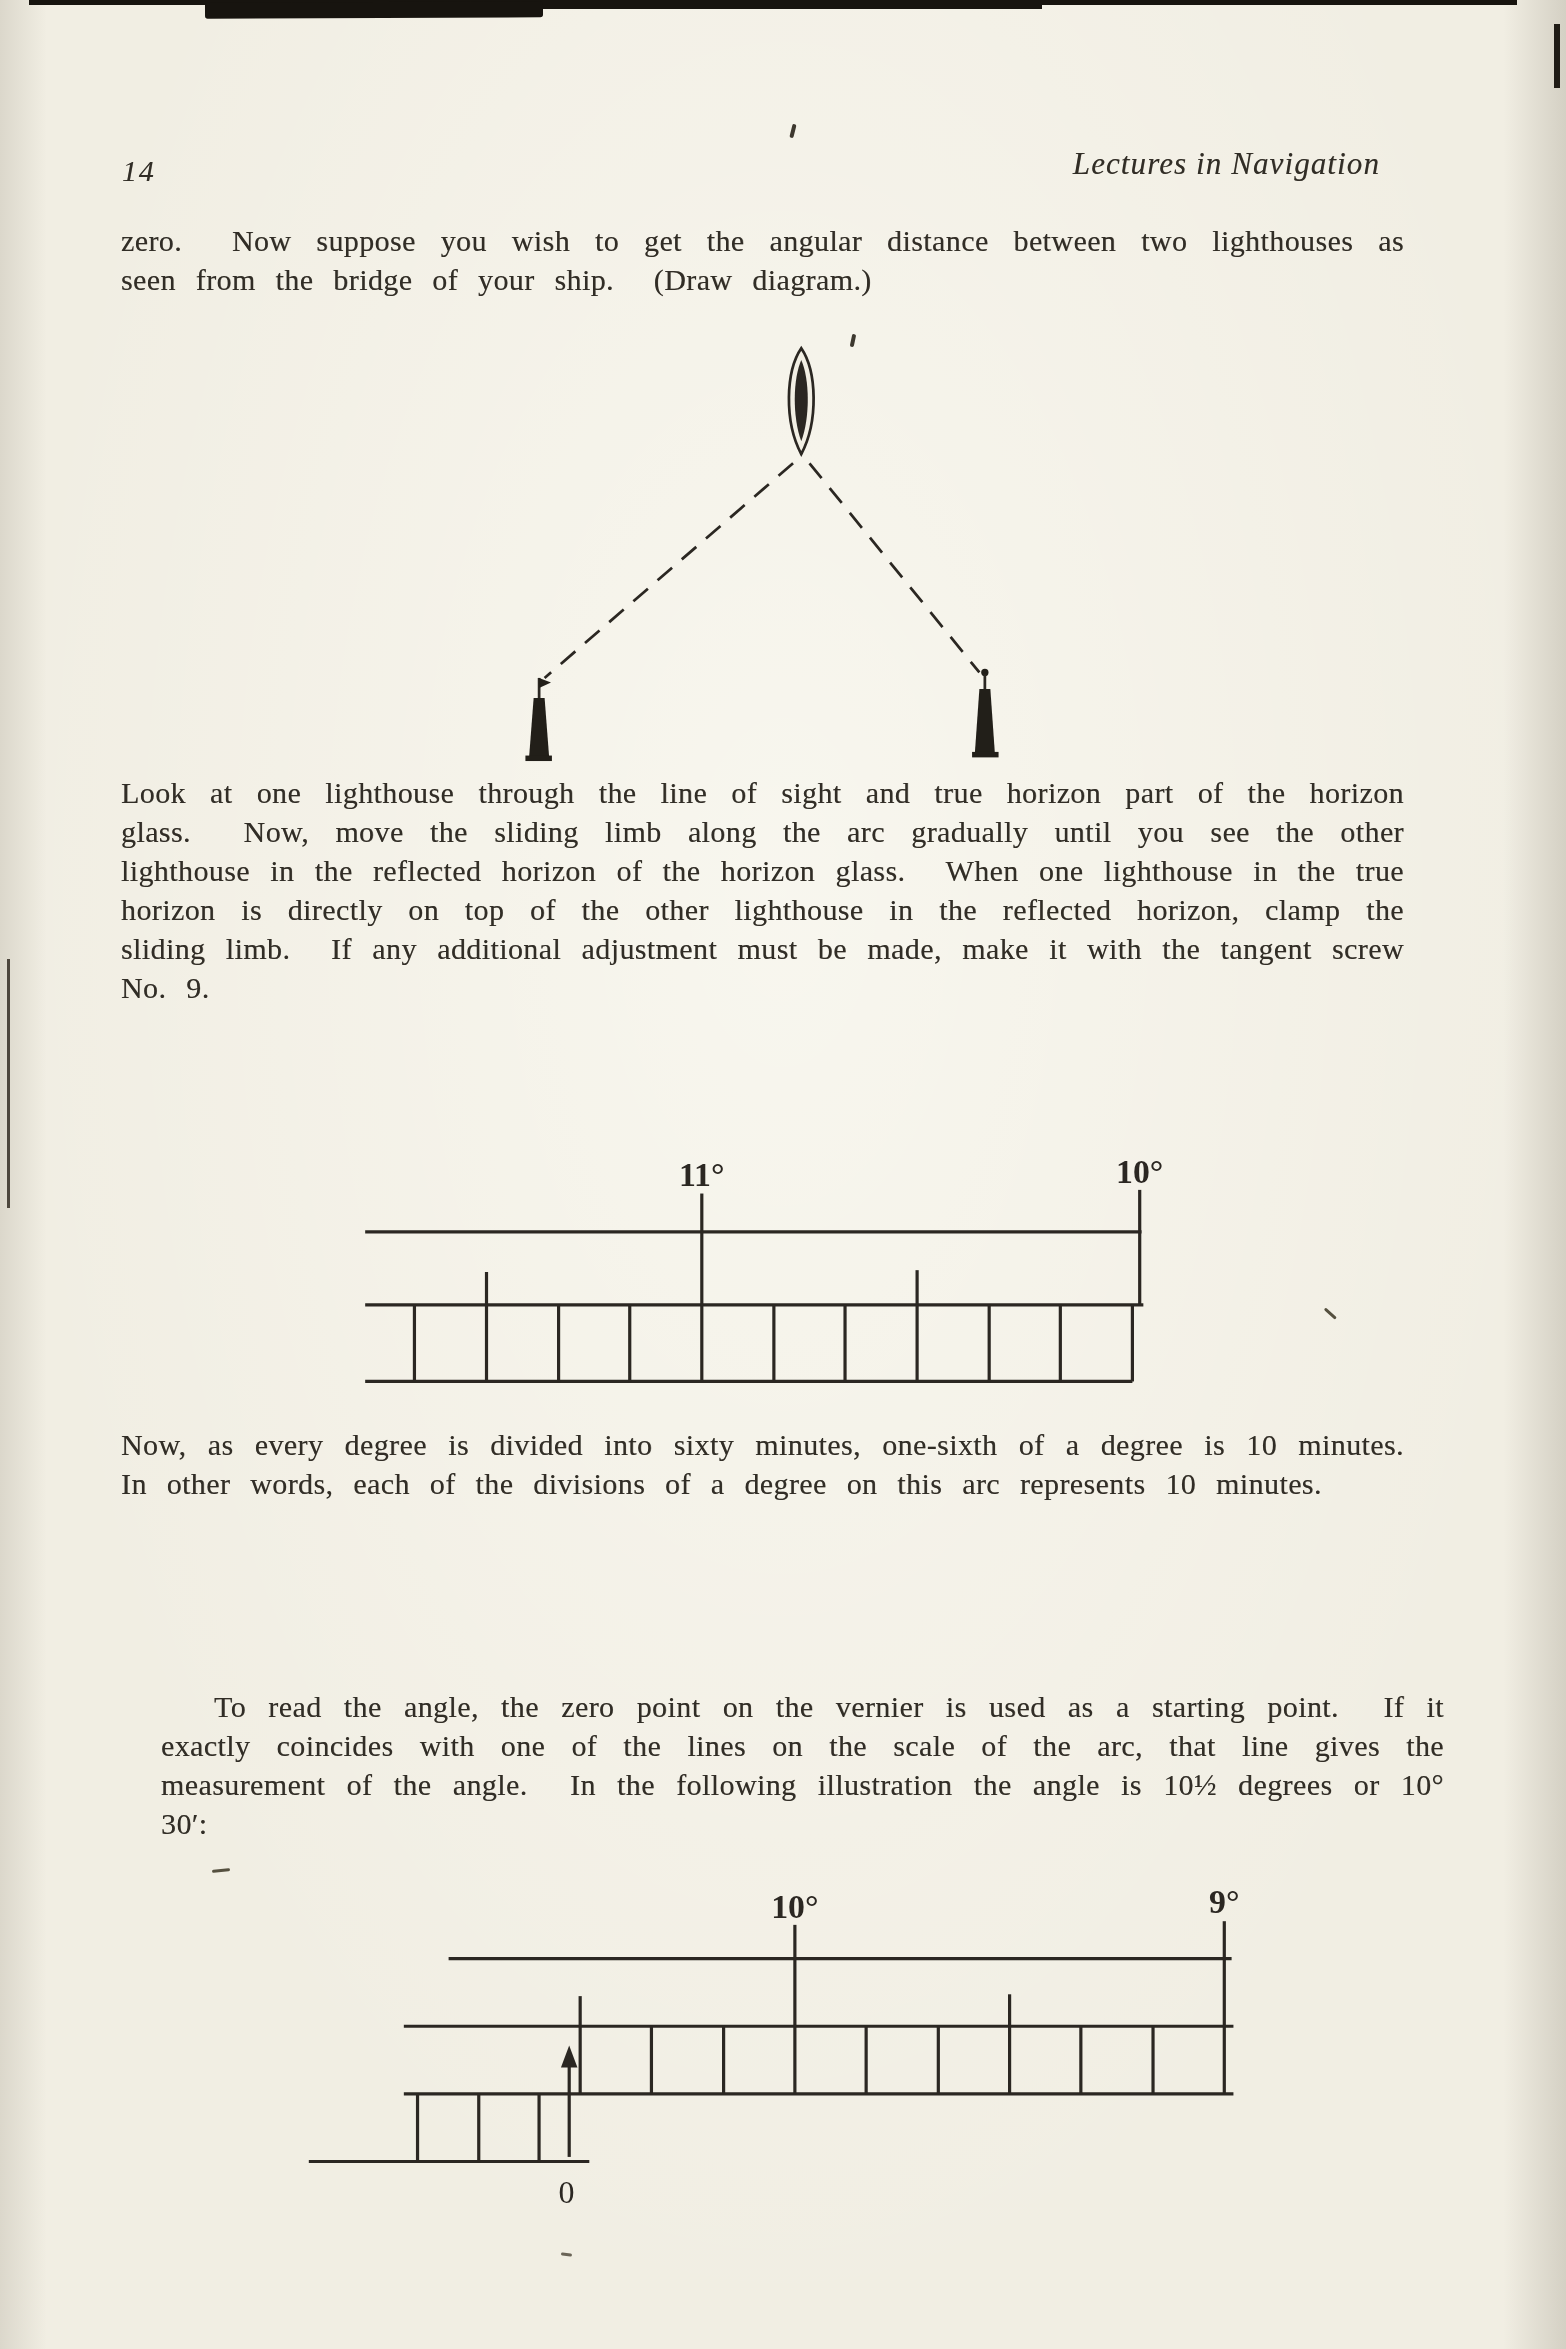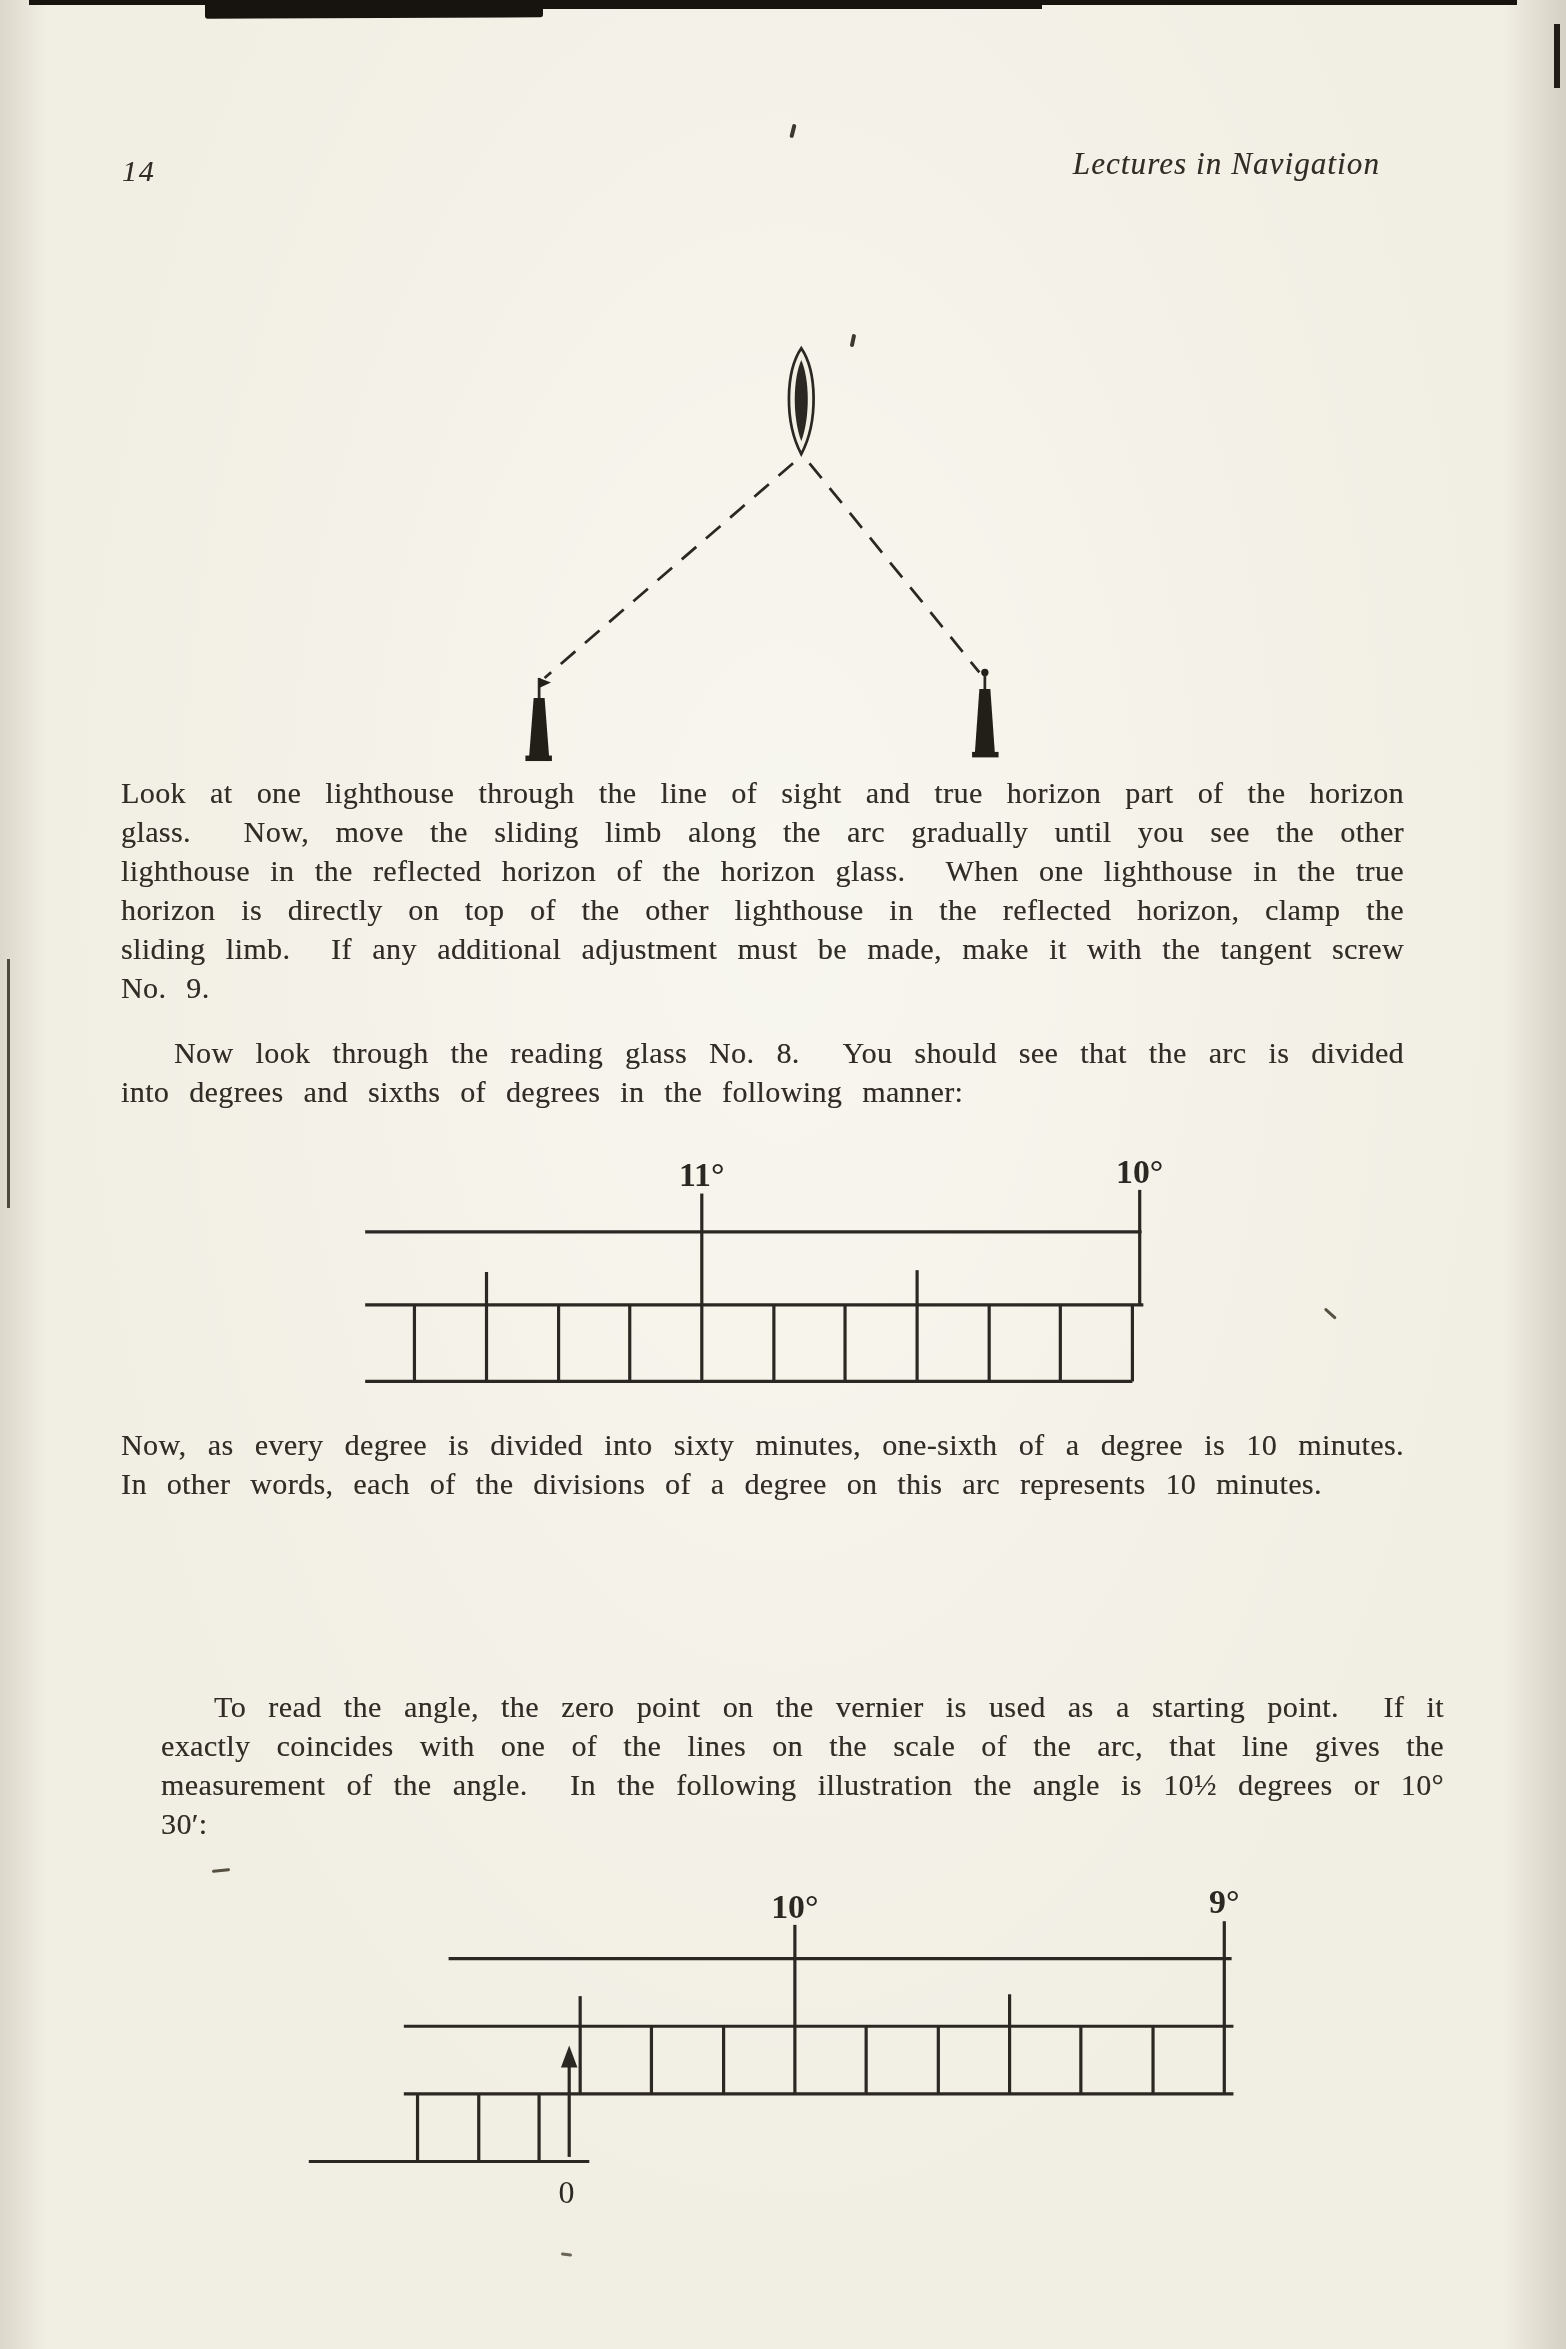--- a/index.html
+++ b/index.html
@@ -70,22 +70,22 @@
   <div class="art art-left-line"></div>
   <div class="speck speck-quote1"></div>
   <div class="speck speck-quote2"></div>
   <div class="speck speck-dash"></div>
   <div class="speck speck-grave"></div>
   <div class="speck speck-caret"></div>
 
   <div class="page-number">14</div>
   <div class="running-title">Lectures in Navigation</div>
 
+  <div class="para" style="top:221px;">zero.  Now suppose you wish to get the angular distance between two lighthouses as seen from the bridge of your ship.  (Draw diagram.)</div>
   <div class="para" style="top:773px;">Look at one lighthouse through the line of sight and true horizon part of the horizon glass.  Now, move the sliding limb along the arc gradually until you see the other lighthouse in the reflected horizon of the horizon glass.  When one lighthouse in the true horizon is directly on top of the other lighthouse in the reflected horizon, clamp the sliding limb.  If any additional adjustment must be made, make it with the tangent screw No. 9.</div>
-  <div class="para indent" style="top:1033px;">Now look through the reading glass No. 8.  You should see that the arc is divided into degrees and sixths of degrees in the following manner:</div>
   <div class="para" style="top:1425px;">Now, as every degree is divided into sixty minutes, one-sixth of a degree is 10 minutes.  In other words, each of the divisions of a degree on this arc represents 10 minutes.</div>
   <div class="para indent" style="top:1687px;margin-left:40px;">To read the angle, the zero point on the vernier is used as a starting point.  If it exactly coincides with one of the lines on the scale of the arc, that line gives the measurement of the angle.  In the following illustration the angle is 10½ degrees or 10° 30′:</div>
 
   <svg class="fig" style="left:0; top:329px;" width="1566" height="443" viewBox="0 360 1714 485">
     <g>
       <path class="stroke" d="M877,381 C894,406 896,461 877,497 C858,461 860,406 877,381 Z" fill="#f2efe4" stroke="#2b2722" stroke-width="3"></path>
       <path d="M877,394 C886,414 887,456 877,483 C867,456 868,414 877,394 Z" fill="#2b2722"></path>
     </g>
     <line x1="868" y1="507" x2="596" y2="742" stroke-width="3" stroke-dasharray="21 14"></line>
     <line x1="886" y1="507" x2="1072" y2="736" stroke-width="3" stroke-dasharray="21 14"></line>

